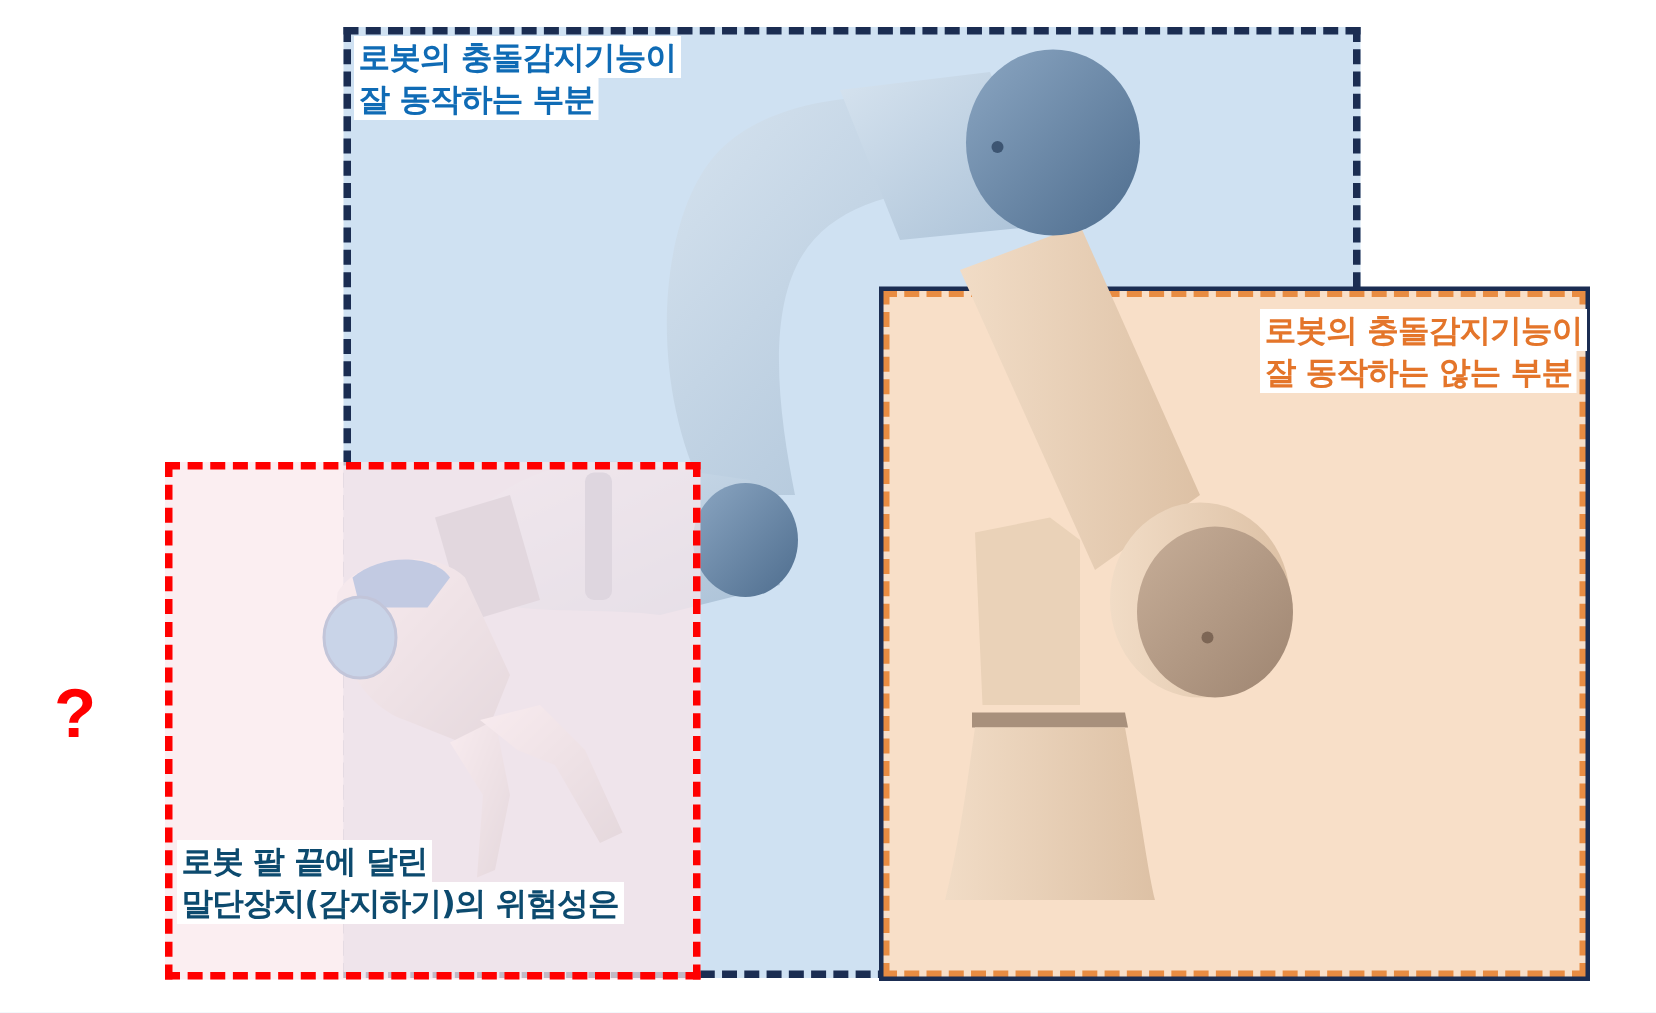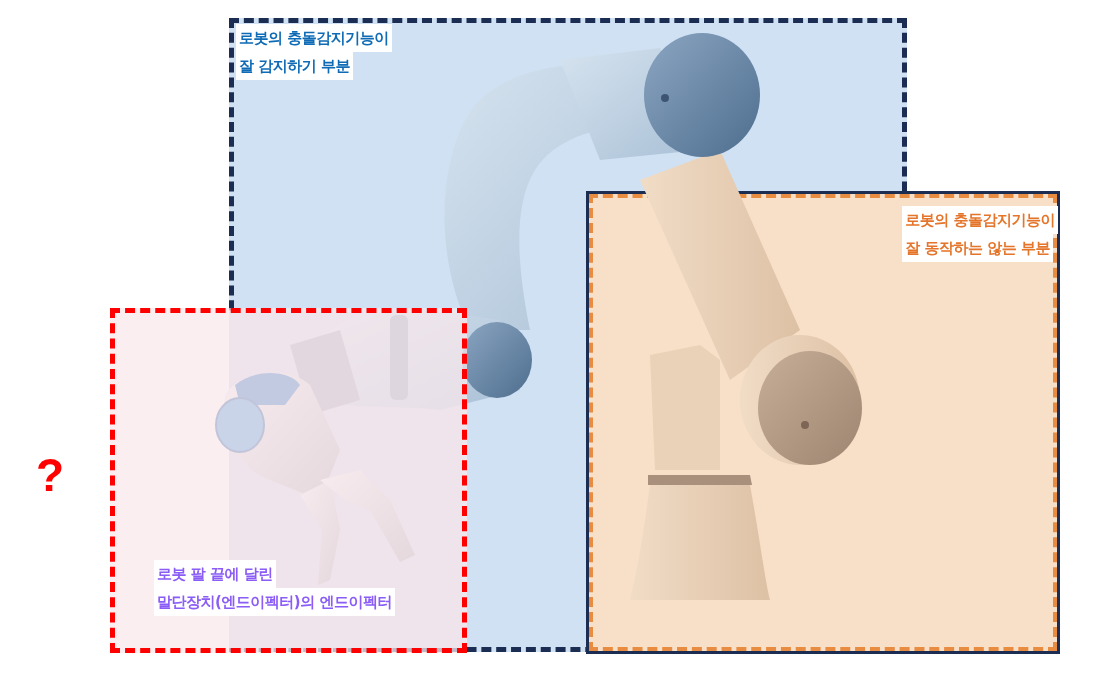--- a/index.html
+++ b/index.html
@@ -2,25 +2,25 @@
 <html><head>
 <meta charset="utf-8">
 <style>
   html, body { margin:0; padding:0; background:#ffffff; }
   body { width:1104px; height:675px; position:relative; overflow:hidden; font-family:"DejaVu Sans","Liberation Sans",sans-serif; }
   .zone { position:absolute; box-sizing:border-box; }
   .zone-detect { left:229px; top:18px; width:678px; height:634px; background:#cfe1f2; border:5px dashed #1b2d52; }
   .zone-nodetect { left:588px; top:193px; width:470px; height:459px; background:#f8dfc8; border:5px dashed #e88c42; outline:3px solid #1b2d52; outline-offset:-1px; }
   .zone-effector { left:110px; top:308px; width:357px; height:345px; background:rgba(250,232,236,0.75); border:5px dashed #ff0000; }
   .zone-effector-overlap { position:absolute; left:229px; top:313px; width:233px; height:335px; background:#d0d5e5; }
-  .label { position:absolute; font-weight:bold; font-size:15px; line-height:28px; letter-spacing:-0.5px; white-space:nowrap; }
+  .label { position:absolute; font-weight:bold; font-size:21px; line-height:28px; letter-spacing:-0.5px; white-space:nowrap; }
   .label span { display:inline-block; background:#ffffff; padding:0 3px; }
   .label-detect { left:236px; top:24px; color:#0f6bb5; }
   .label-nodetect { right:46px; top:206px; color:#e4752a; text-align:left; }
-  .label-effector { left:118px; top:560px; color:#8b5cf6;margin-left:36px; }
+  .label-effector { left:118px; top:560px; color:#0c4a6e; }
   .question { position:absolute; left:36px; top:448px; color:#ff0000; font-size:46px; font-weight:bold; font-family:"Liberation Sans",sans-serif; }
   svg.robot { position:absolute; left:0; top:0; }
 </style>
 </head>
 <body>
 
 <div class="zone zone-detect"></div>
 <div class="zone-effector-overlap"></div>
 <div class="zone zone-nodetect"></div>
 
@@ -74,26 +74,26 @@
   <ellipse cx="810" cy="408" rx="52" ry="57" fill="url(#beigeCap)"></ellipse>
   <circle cx="805" cy="425" r="4" fill="#7d6655"></circle>
   <path d="M648 475 L750 475 L752 485 L648 485 Z" fill="#a8907c"></path>
   <path d="M650 485 L750 485 C760 540 765 580 770 600 L630 600 C640 560 645 520 650 485 Z" fill="url(#beigeArm)"></path>
 </svg>
 
 <div class="zone zone-effector"></div>
 
 <div class="label label-detect">
   <span>로봇의 충돌감지기능이</span><br>
-  <span>잘 감지하기 부분</span>
+  <span>잘 동작하는 부분</span>
 </div>
 
 <div class="label label-nodetect">
   <span>로봇의 충돌감지기능이</span><br>
   <span>잘 동작하는 않는 부분</span>
 </div>
 
 <div class="label label-effector">
   <span>로봇 팔 끝에 달린</span><br>
-  <span>말단장치(엔드이펙터)의 엔드이펙터</span><br>
+  <span>말단장치(감지하기)의 위험성은</span><br>
 </div>
 
 <div class="question">?</div>
 
 </body></html>

